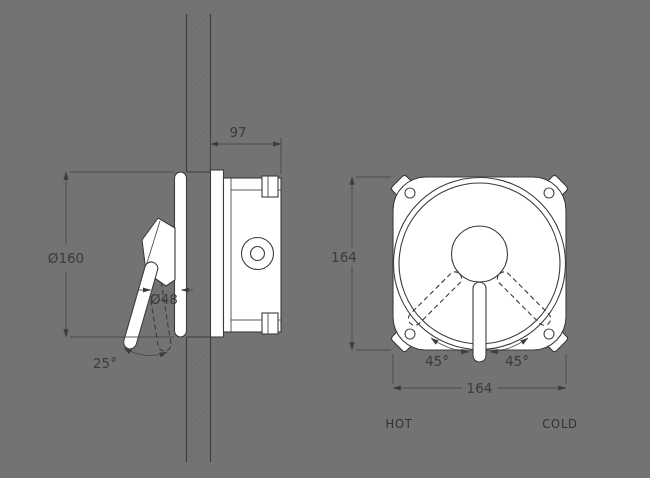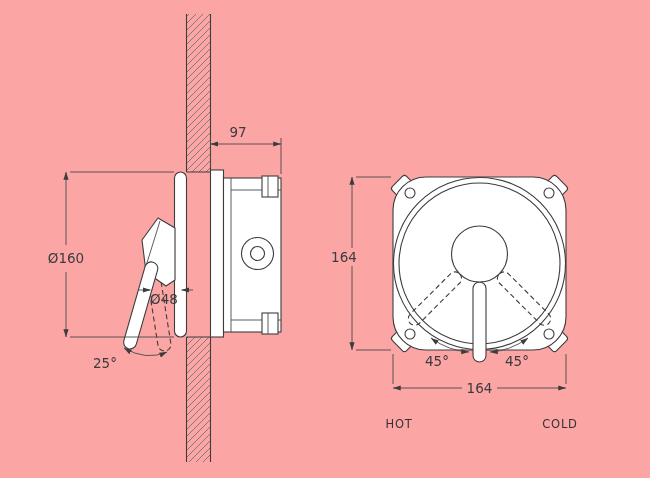--- a/index.html
+++ b/index.html
@@ -1,17 +1,17 @@
 <!DOCTYPE html>
 <html><head>
 <meta charset="utf-8">
 <style>
   html,body { margin:0; padding:0; background:#ffffff; }
   .canvas {
-    width:650px; height:478px; background:#fca5a5; position:relative;
+    width:650px; height:478px; background:#737373; position:relative;
     font-family:"DejaVu Sans", sans-serif;
   }
   svg { display:block; }
   .dim {
     font-family:"DejaVu Sans", sans-serif;
     font-size:13.5px; fill:#3c3c3c;
   }
   .dia { font-size:13.5px; }
   .port {
     font-family:"DejaVu Sans", sans-serif;

